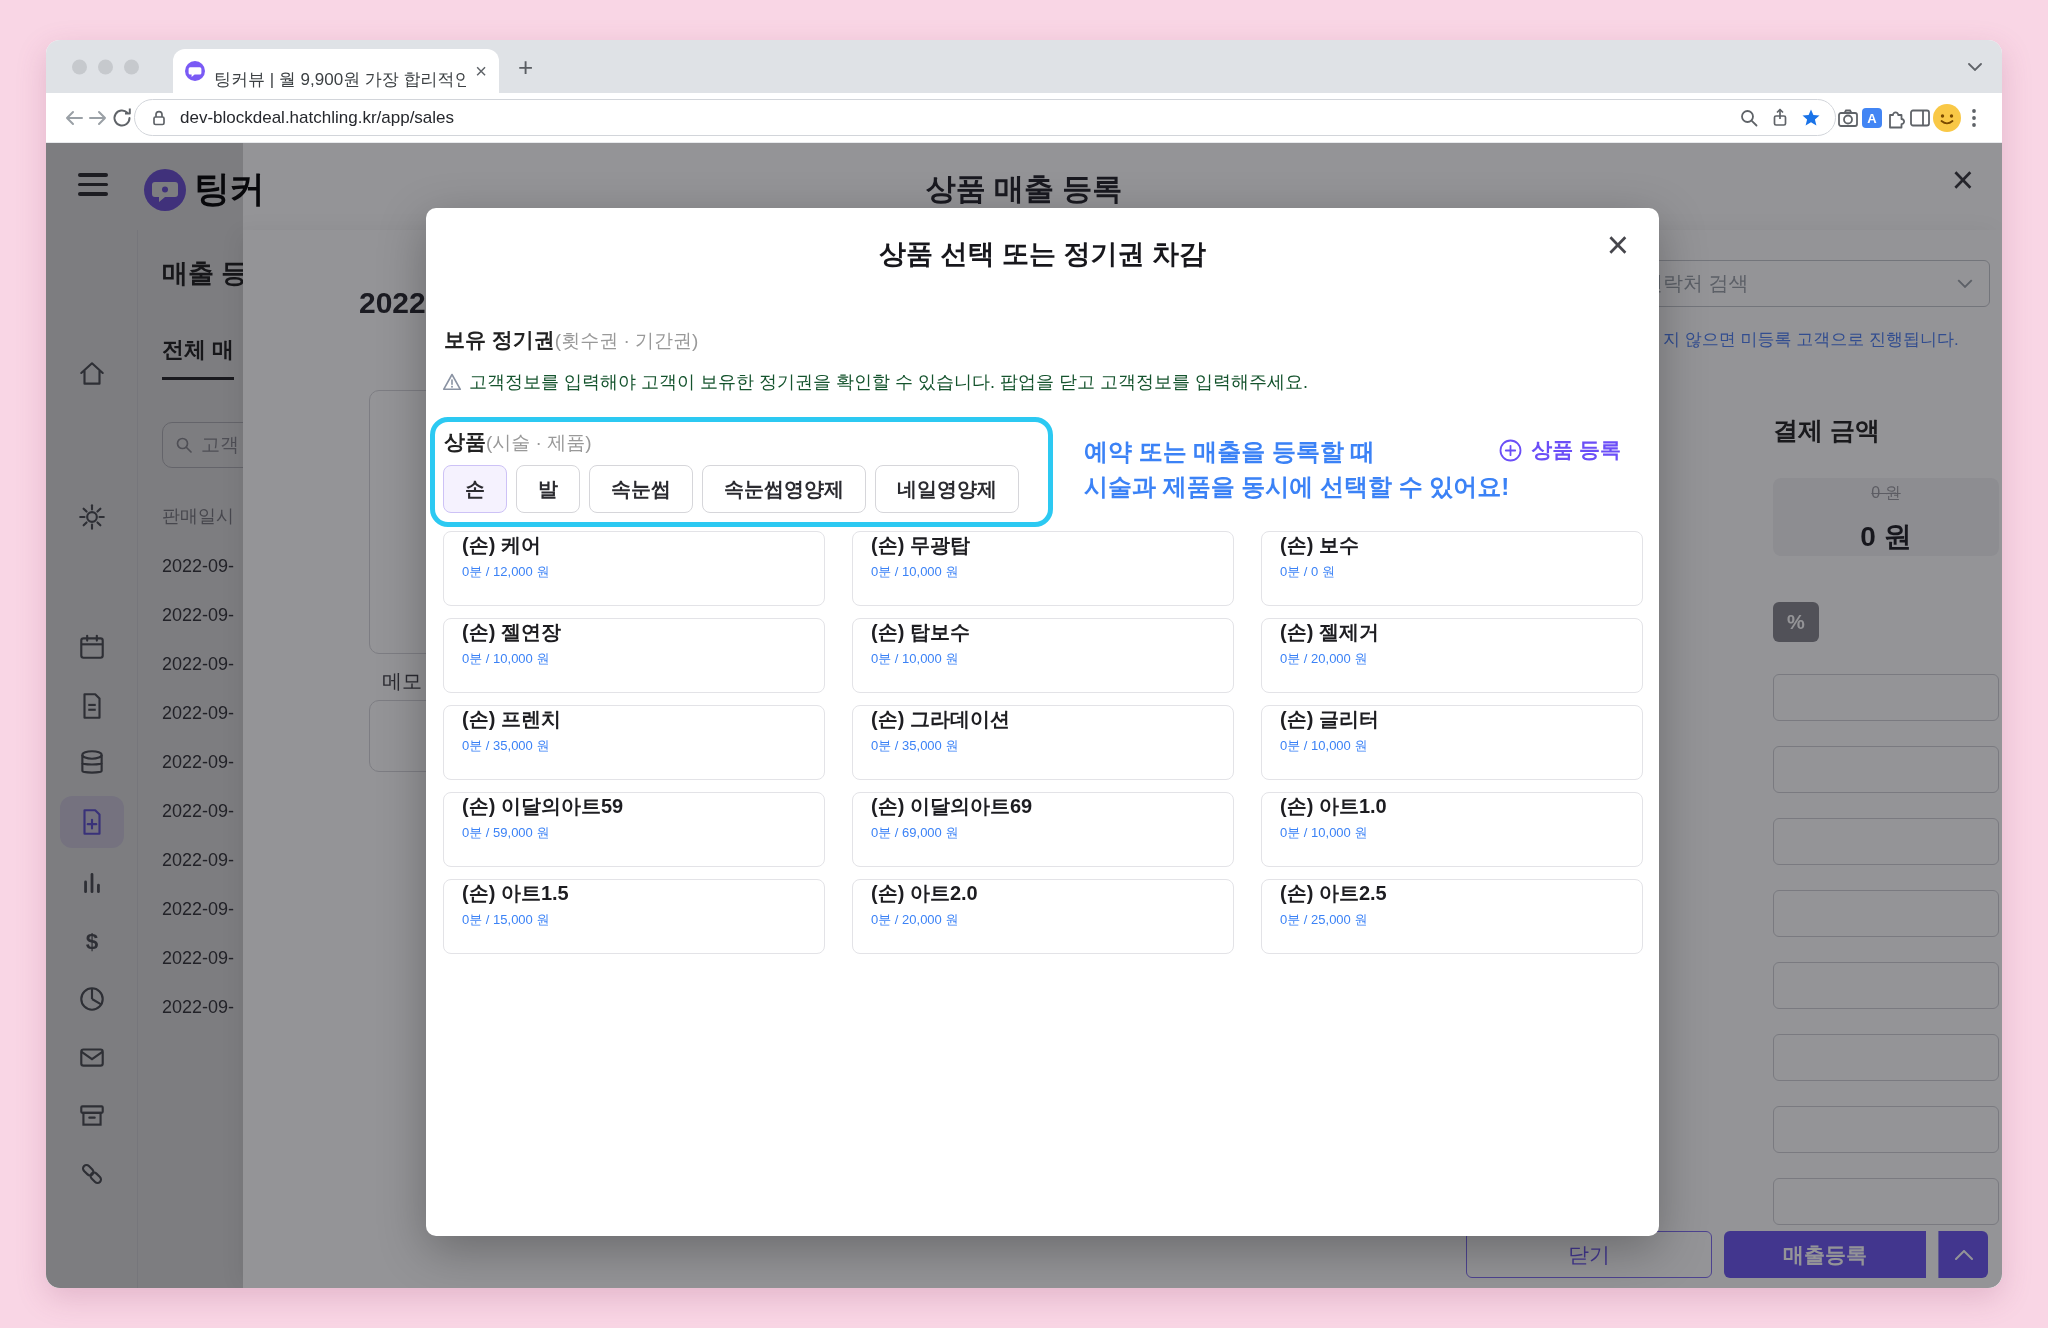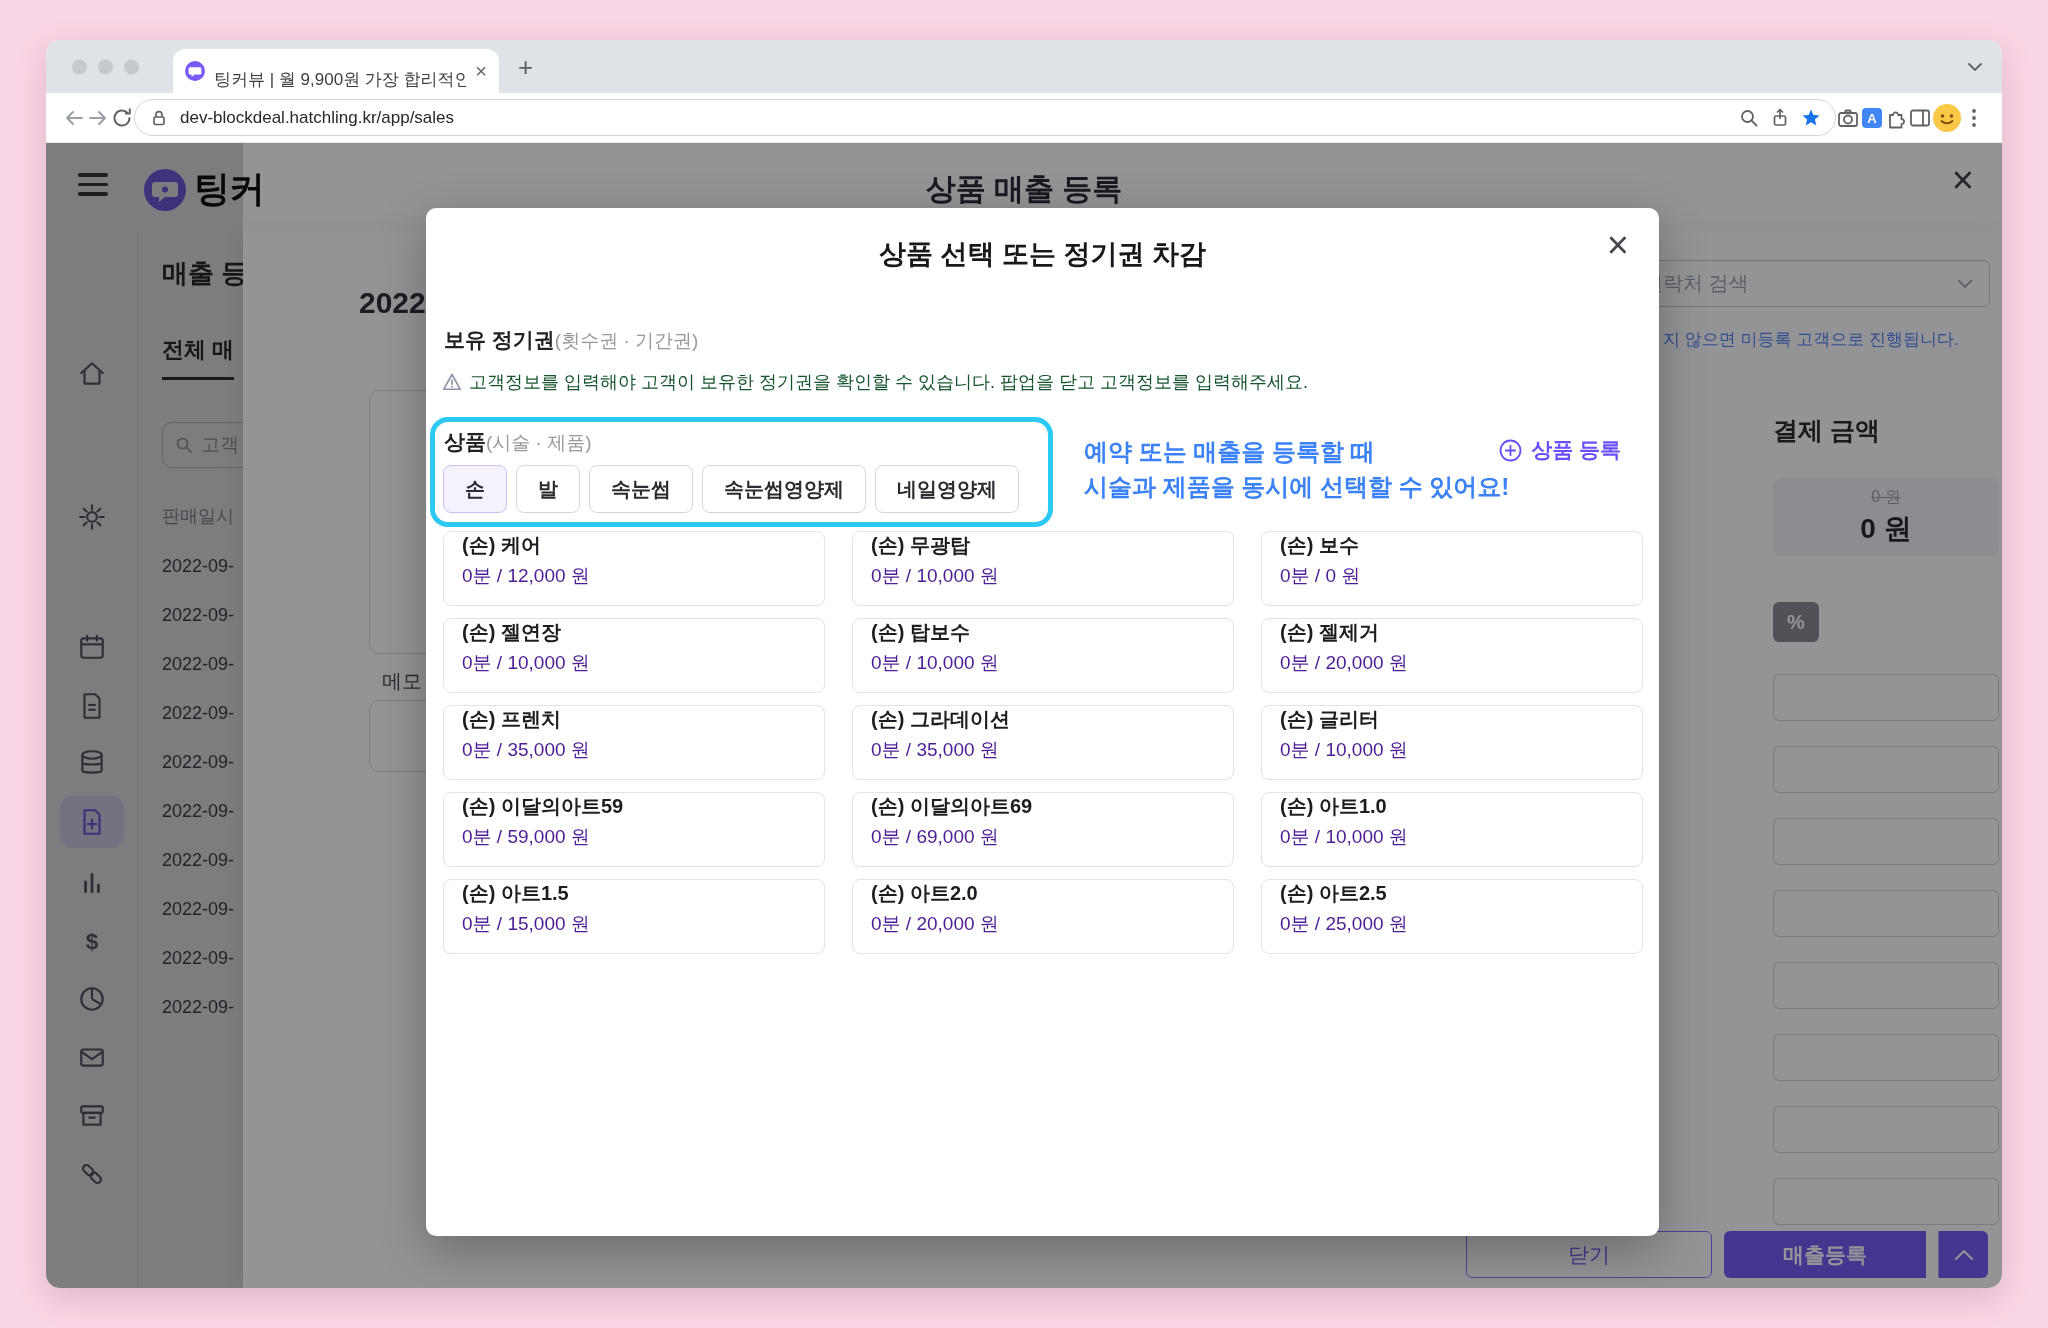--- a/index.html
+++ b/index.html
@@ -68,21 +68,21 @@
   .sm-custbox { position:absolute; left:126px; top:160px; width:540px; height:264px; border:1px solid #d6d6da; border-radius:10px; }
   .sm-memo-label { position:absolute; left:139px; top:438px; font-size:20px; color:#3f3f45; }
   .sm-memo-box { position:absolute; left:126px; top:470px; width:560px; height:72px; border:1px solid #d6d6da; border-radius:10px; }
   .sm-contact { position:absolute; left:1383px; top:30px; width:364px; height:47px; border:1px solid #c4c7cc; border-radius:6px;
                 background:#fff; display:flex; align-items:center; justify-content:space-between; padding:0 16px;
                 color:#9aa0a8; font-size:20px; }
   .sm-contact svg { width:16px; height:9px; }
   .sm-notice { position:absolute; left:1420px; top:98px; font-size:17px; color:#4d7ef0; white-space:nowrap; }
   .sm-pay-title { position:absolute; left:1530px; top:184px; font-size:25px; font-weight:bold; color:#222; }
   .sm-amount { position:absolute; left:1530px; top:248px; width:226px; height:78px; background:#f3f3f5; border-radius:8px;
-               display:flex; flex-direction:column; align-items:center; justify-content:center; gap:2px; }
+               display:flex; flex-direction:column; align-items:center; justify-content:flex-end; gap:14px; }
   .sm-amount-strike { font-size:16px; color:#9a9aa0; text-decoration:line-through; }
   .sm-amount-big { font-size:28px; font-weight:bold; color:#1d1d22; }
   .sm-percent { position:absolute; left:1530px; top:372px; width:46px; height:40px; background:#85858c; border-radius:6px;
                 color:#fff; display:flex; align-items:center; justify-content:center; font-size:20px; font-weight:bold; }
   .sm-input { position:absolute; left:1530px; width:226px; height:47px; border:1px solid #cfd0d5; border-radius:6px; background:#fff; }
   .sm-footer { position:absolute; right:14px; bottom:10px; height:47px; display:flex; gap:12px; }
   .btn-close { width:246px; border:1px solid #7f6cf2; color:#6a55ee; background:#fff; border-radius:6px;
                display:flex; align-items:center; justify-content:center; font-size:21px; }
   .btn-submit { width:202px; background:#6a55ee; color:#fff; border-radius:6px 0 0 6px;
                 display:flex; align-items:center; justify-content:center; font-size:21px; font-weight:600; }
@@ -109,21 +109,21 @@
   .pp-highlight { position:absolute; left:4px; top:209px; width:623px; height:110px;
                   border:5px solid #2cc9f2; border-radius:18px; pointer-events:none; }
   .pp-annotation { position:absolute; left:658px; top:226px; font-size:24px; font-weight:bold; color:#3b82f6; line-height:35px; white-space:nowrap; }
   .pp-add { position:absolute; top:228px; right:38px; display:flex; align-items:center; gap:9px; color:#6b4ef7;
             font-size:21px; font-weight:600; }
   .pp-add svg { width:23px; height:23px; }
   .pp-grid { position:absolute; left:17px; top:323px; width:1200px; display:grid;
              grid-template-columns:repeat(3,1fr); column-gap:27px; row-gap:12px; }
   .pcard { height:75px; border:1px solid #e3e3e7; border-radius:8px; padding:0 18px; background:#fff; }
   .pname { font-size:20px; font-weight:bold; color:#1d1d21; margin-bottom:4px; white-space:nowrap; }
-  .pdetail { font-size:19px; color:#4c1d95; white-space:nowrap; }
+  .pdetail { font-size:13px; color:#3b82f6; white-space:nowrap; }
 </style>
 </head>
 <body>
 
 <div class="stage">
   <div class="browser">
 
     <div class="tabbar">
       <div class="traffic">
         <span class="dot"></span>

